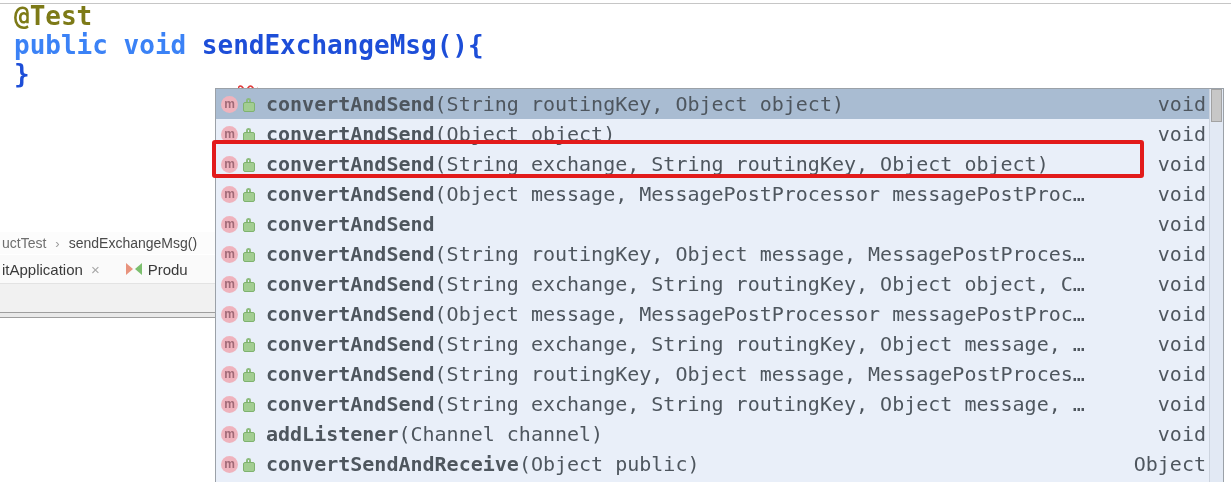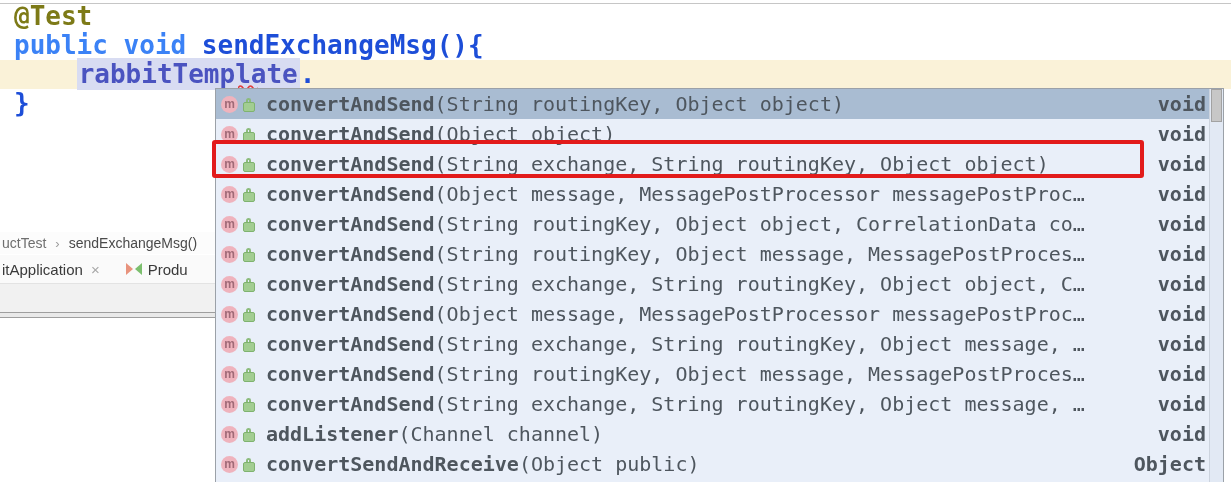--- a/index.html
+++ b/index.html
@@ -54,39 +54,38 @@
   .m-icon{flex:0 0 auto;width:17px;height:17px;border-radius:50%;background:#efb3bd;
     color:#a06a77;font-family:"Liberation Sans",sans-serif;font-size:12px;font-weight:bold;
     display:flex;align-items:center;justify-content:center;line-height:1;}
   .lock-icon{flex:0 0 auto;width:12px;height:14px;margin-left:5px;position:relative;top:1px;}
   .lock-body{position:absolute;bottom:0;left:0;width:10px;height:8px;background:#a2cd92;
     border:1px solid #7fb36f;border-radius:2px;}
   .lock-shackle{position:absolute;top:0;left:3px;width:5px;height:6px;
     border:2px solid #8cbb7c;border-bottom:none;border-radius:3px 3px 0 0;box-sizing:border-box;}
   .row .name{font-weight:bold;margin-left:11px;}
   .row .params{font-weight:normal;}
-  .row .ret{margin-left:auto;flex:0 0 auto;padding-right:4px;font-weight:bold;}
+  .row .ret{margin-left:auto;flex:0 0 auto;padding-right:4px;}
   .popup-scrollbar{position:absolute;right:0;top:0;width:13px;height:394px;
     background:#e2e9f4;border-left:1px solid #ccd3de;}
   .popup-scrollbar .thumb{position:absolute;top:0;left:1px;width:11px;height:33px;
     background:#c7c7c7;border:1px solid #a2a2a2;box-sizing:border-box;}
 
   
   .red-box{position:absolute;left:212px;top:140px;width:932px;height:38px;
     border:4px solid #e21b1b;border-radius:3px;box-sizing:border-box;z-index:20;pointer-events:none;}
 </style>
 </head>
 <body>
 
 <div class="top-hairline"></div>
 
 <div class="editor">
   <div class="code-line"><span class="tok-annotation">@Test</span></div>
   <div class="code-line"><span class="tok-keyword">public void</span><span class="tok-plain"> sendExchangeMsg(){</span></div>
-  <div class="code-line current"><span class="tok-plain">    </span><span class="tok-reference">rabbitTemplate</span><span class="tok-plain">.</span></div>
   <div class="code-line"><span class="tok-plain">}</span></div>
 </div>
 
 <svg class="squiggle" width="20" height="6">
   <path d="M0 4 Q2.5 0 5 4 T10 4 T15 4 T20 4" stroke="#e03a3a" stroke-width="1.6" fill="none"></path>
 </svg>
 
 <div class="breadcrumb">
   <span class="crumb1">uctTest</span>
   <span class="sep">›</span>
@@ -154,21 +153,20 @@
     <span class="ret">void</span>
   </div>
 
   <div class="row">
     <span class="m-icon">m</span>
     <span class="lock-icon">
       <span class="lock-shackle"></span>
       <span class="lock-body"></span>
     </span>
     <span class="name">convertAndSend</span>
-    <span class="params">(String routingKey, Object object, CorrelationData co…</span>
     <span class="ret">void</span>
   </div>
 
   <div class="row">
     <span class="m-icon">m</span>
     <span class="lock-icon">
       <span class="lock-shackle"></span>
       <span class="lock-body"></span>
     </span>
     <span class="name">convertAndSend</span>

